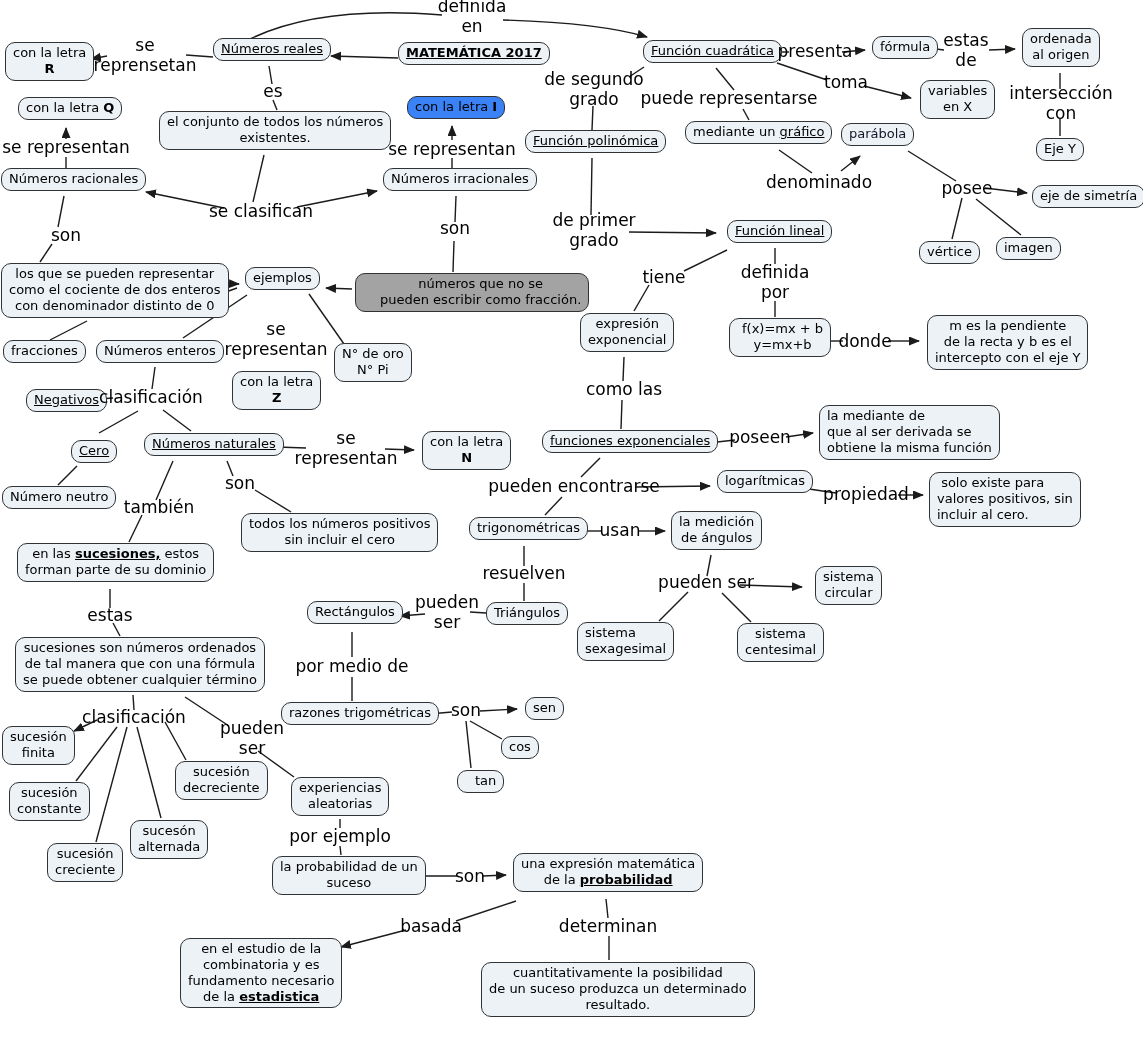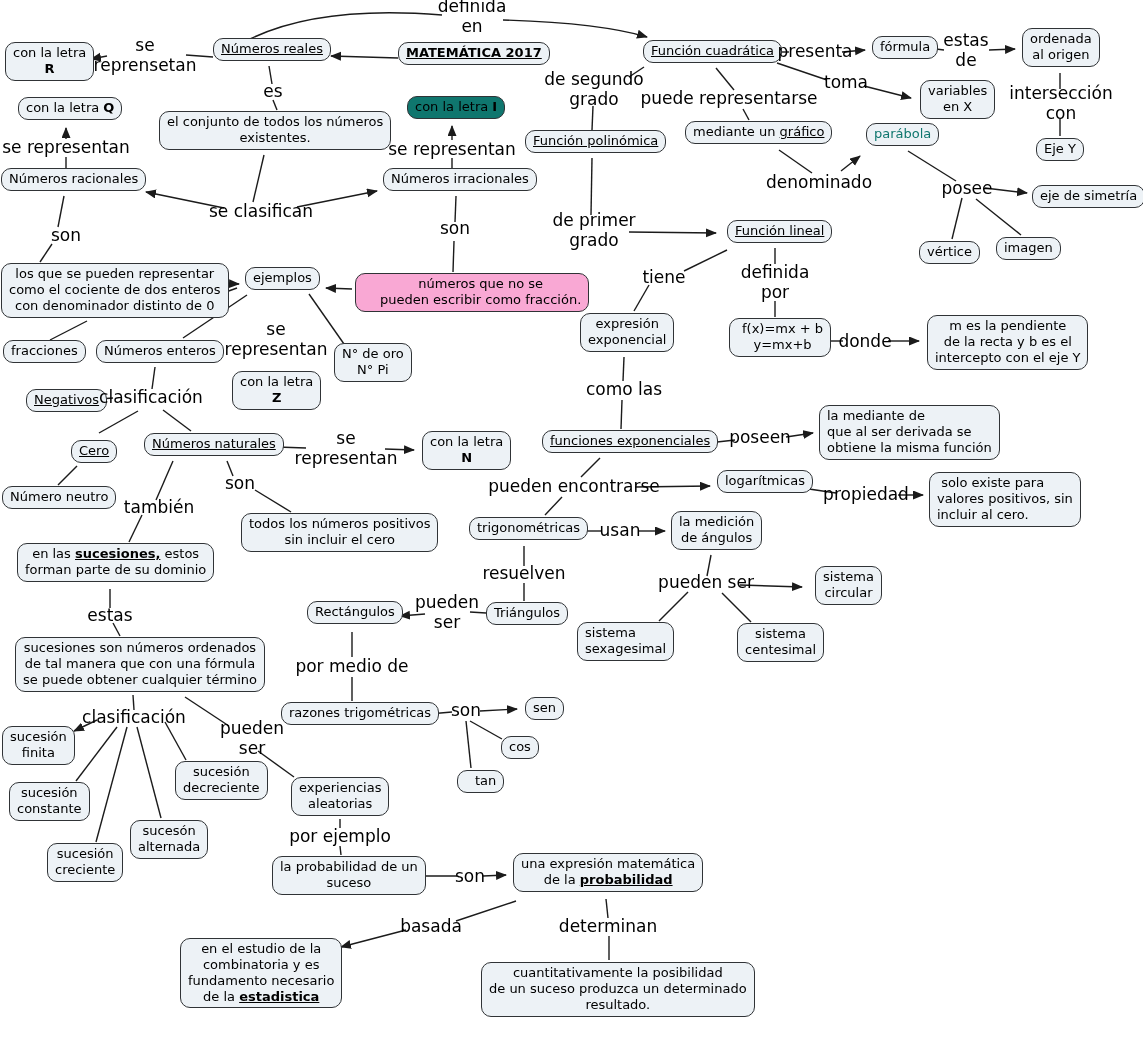--- a/index.html
+++ b/index.html
@@ -155,30 +155,30 @@
         <div class="tline"><span>con la letra </span><span class="b">Q</span></div>
       </div>
       <div class="node" style="left: 920px; top: 80px; background: rgb(237, 242, 246); border-color: rgb(48, 51, 54); color: rgb(0, 0, 0);">
         <div class="tline"><span>variables</span></div>
         <div class="tline"><span>en X</span></div>
       </div>
       <div class="node" style="left: 159px; top: 111px; background: rgb(237, 242, 246); border-color: rgb(48, 51, 54); color: rgb(0, 0, 0);">
         <div class="tline"><span>el conjunto de todos los números</span></div>
         <div class="tline"><span>existentes.</span></div>
       </div>
-      <div class="node" style="left: 407px; top: 96px; background: #0f766e; border-color: rgb(48, 51, 54); color: rgb(0, 0, 0);">
+      <div class="node" style="left: 407px; top: 96px; background: #3b82f6; border-color: rgb(48, 51, 54); color: rgb(0, 0, 0);">
         <div class="tline"><span>con la letra </span><span class="b">I</span></div>
       </div>
       <div class="node" style="left: 525px; top: 130px; background: rgb(237, 242, 246); border-color: rgb(48, 51, 54); color: rgb(0, 0, 0);">
         <div class="tline"><span class="u">Función polinómica</span></div>
       </div>
       <div class="node" style="left: 685px; top: 121px; background: rgb(237, 242, 246); border-color: rgb(48, 51, 54); color: rgb(0, 0, 0);">
         <div class="tline"><span>mediante un </span><span class="u">gráfico</span></div>
       </div>
-      <div class="node" style="left: 866px; top: 123px; background: rgb(237, 242, 246); border-color: rgb(48, 51, 54); color: #0f766e;">
+      <div class="node" style="left: 841px; top: 123px; background: rgb(237, 242, 246); border-color: rgb(48, 51, 54); color: #0f172a;">
         <div class="tline"><span>parábola</span></div>
       </div>
       <div class="node" style="left: 1036px; top: 138px; background: rgb(237, 242, 246); border-color: rgb(48, 51, 54); color: rgb(0, 0, 0);">
         <div class="tline"><span>Eje Y</span></div>
       </div>
       <div class="node" style="left: 1px; top: 168px; background: rgb(237, 242, 246); border-color: rgb(48, 51, 54); color: rgb(0, 0, 0);">
         <div class="tline"><span>Números racionales</span></div>
       </div>
       <div class="node" style="left: 383px; top: 168px; background: rgb(237, 242, 246); border-color: rgb(48, 51, 54); color: rgb(0, 0, 0);">
         <div class="tline"><span>Números irracionales</span></div>
@@ -196,21 +196,21 @@
         <div class="tline"><span>imagen</span></div>
       </div>
       <div class="node" style="left: 1px; top: 263px; background: rgb(237, 242, 246); border-color: rgb(48, 51, 54); color: rgb(0, 0, 0);">
         <div class="tline"><span>los que se pueden representar</span></div>
         <div class="tline"><span>como el cociente de dos enteros</span></div>
         <div class="tline"><span>con denominador distinto de 0</span></div>
       </div>
       <div class="node" style="left: 245px; top: 267px; background: rgb(237, 242, 246); border-color: rgb(48, 51, 54); color: rgb(0, 0, 0);">
         <div class="tline"><span>ejemplos</span></div>
       </div>
-      <div class="node" style="left: 355px; top: 273px; background: #f9a8d4; border-color: rgb(48, 51, 54); color: rgb(0, 0, 0); padding-left: 24px;">
+      <div class="node" style="left: 355px; top: 273px; background: #a3a3a3; border-color: rgb(48, 51, 54); color: rgb(0, 0, 0); padding-left: 24px;">
         <div class="tline"><span>números que no se</span></div>
         <div class="tline"><span>pueden escribir como fracción.</span></div>
       </div>
       <div class="node" style="left: 580px; top: 313px; background: rgb(237, 242, 246); border-color: rgb(48, 51, 54); color: rgb(0, 0, 0);">
         <div class="tline"><span>expresión</span></div>
         <div class="tline"><span>exponencial</span></div>
       </div>
       <div class="node" style="left: 729px; top: 318px; background: rgb(237, 242, 246); border-color: rgb(48, 51, 54); color: rgb(0, 0, 0); padding-left: 12px;">
         <div class="tline"><span>f(x)=mx + b</span></div>
         <div class="tline"><span>y=mx+b</span></div>

